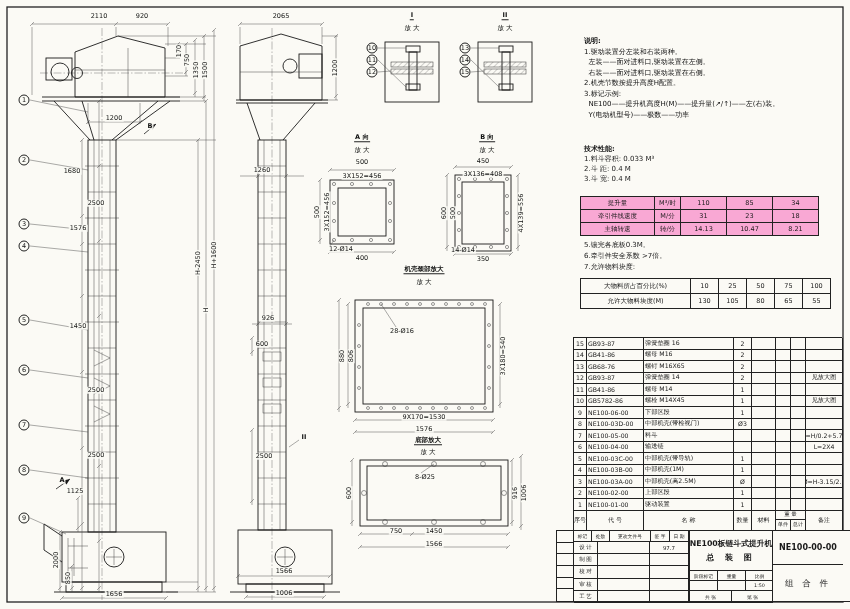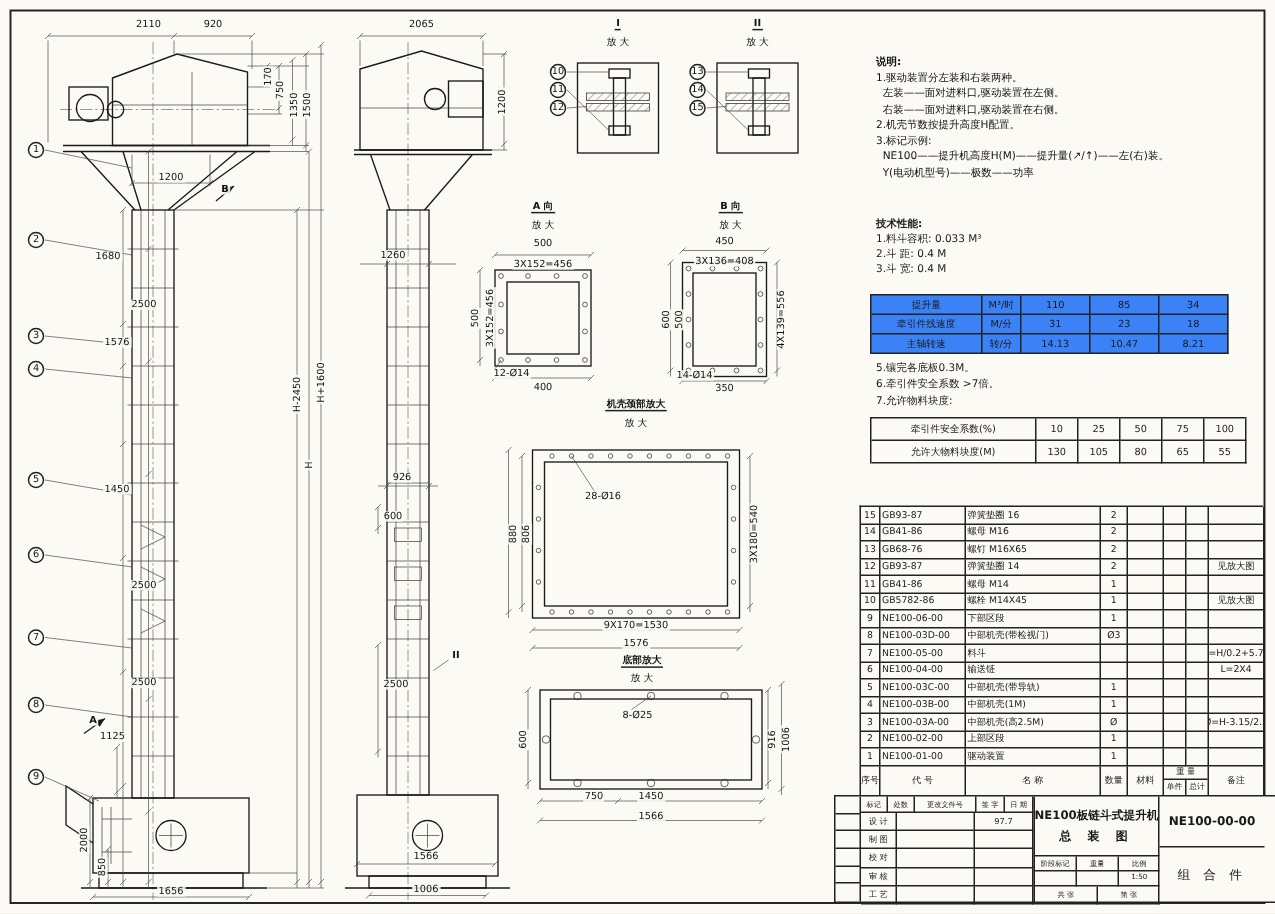--- a/index.html
+++ b/index.html
@@ -9,21 +9,21 @@
 #labels span.lbl{position:absolute;transform:translate(-50%,-50%);font-size:6.5px;line-height:1;white-space:nowrap;background:rgba(251,250,245,.88);padding:0 1px;color:#111}
 .lbl.view{font-size:8px;font-weight:bold;background:none}
 .lbl.dtitle{font-size:7.5px;font-weight:bold;border-bottom:.8px solid #222;padding:0 2px 1px;background:none}
 .lbl.dsub{font-size:7px;background:none}
 .lbl.balloon{width:11px;height:11px;border:.9px solid #222;border-radius:50%;font-size:5.8px;display:flex;align-items:center;justify-content:center;padding:0;background:#fbfaf5}
 .notes{position:absolute;left:584px;top:36px;width:256px;font-size:7px;line-height:1.5;color:#111}
 .notes .ttl,.specs .ttl{font-weight:bold}
 .notes div,.specs div,#spec-after div{white-space:pre-wrap}
 .specs{position:absolute;left:584px;top:144px;width:256px;font-size:7px;line-height:1.45}
 #spec-after{position:absolute;left:584px;top:240px;width:256px;font-size:7px;line-height:1.55}
-.perf{position:absolute;left:580px;top:196px;display:grid;grid-template-columns:74px 26px 46px 46px 46px;border-top:.7px solid #222;border-left:.7px solid #222;font-size:6.5px;background:#3b82f6}
+.perf{position:absolute;left:580px;top:196px;display:grid;grid-template-columns:74px 26px 46px 46px 46px;border-top:.7px solid #222;border-left:.7px solid #222;font-size:6.5px;background:#f9a8d4}
 .perf>div{border-right:.7px solid #222;border-bottom:.7px solid #222;height:13px;display:flex;align-items:center;justify-content:center;white-space:nowrap;overflow:hidden}
 .sizes{position:absolute;left:580px;top:278px;display:grid;grid-template-columns:110px 28px 28px 28px 28px 28px;border-top:.7px solid #222;border-left:.7px solid #222;font-size:6.5px;background:#fbfaf5}
 .sizes>div{border-right:.7px solid #222;border-bottom:.7px solid #222;height:15px;display:flex;align-items:center;justify-content:center;white-space:nowrap;overflow:hidden}
 .bom{position:absolute;left:573px;top:337px;width:269px;border-top:.9px solid #222;border-left:.9px solid #222;font-size:6.2px;background:#fbfaf5}
 .bom .r{display:grid;grid-template-columns:13px 57px 90px 18px 24px 15px 15px 37px}
 .bom .c{border-right:.7px solid #222;border-bottom:.7px solid #222;height:11.5px;display:flex;align-items:center;justify-content:center;white-space:nowrap;overflow:hidden;padding:0 1px}
 .bom .c.l{justify-content:flex-start}
 .bom .hd .c{height:20px;font-size:6px}
 .bom .wt{border-right:.7px solid #222;border-bottom:.7px solid #222;display:flex;flex-direction:column;grid-column:span 2}
 .bom .wtt{height:9px;display:flex;align-items:center;justify-content:center;border-bottom:.5px solid #222;font-size:5.5px}
@@ -336,21 +336,21 @@
       <div>14.13</div>
       <div>10.47</div>
       <div>8.21</div>
     </div>
   <div id="spec-after">
       <div class="sline">5.镶完各底板0.3M。</div>
       <div class="sline">6.牵引件安全系数 &gt;7倍。</div>
       <div class="sline">7.允许物料块度:</div>
     </div>
   <div class="sizes" id="sizes">
-      <div>牵引件安全系数(%)</div>
+      <div>大物料所占百分比(%)</div>
       <div>10</div>
       <div>25</div>
       <div>50</div>
       <div>75</div>
       <div>100</div>
       <div>允许大物料块度(M)</div>
       <div>130</div>
       <div>105</div>
       <div>80</div>
       <div>65</div>

